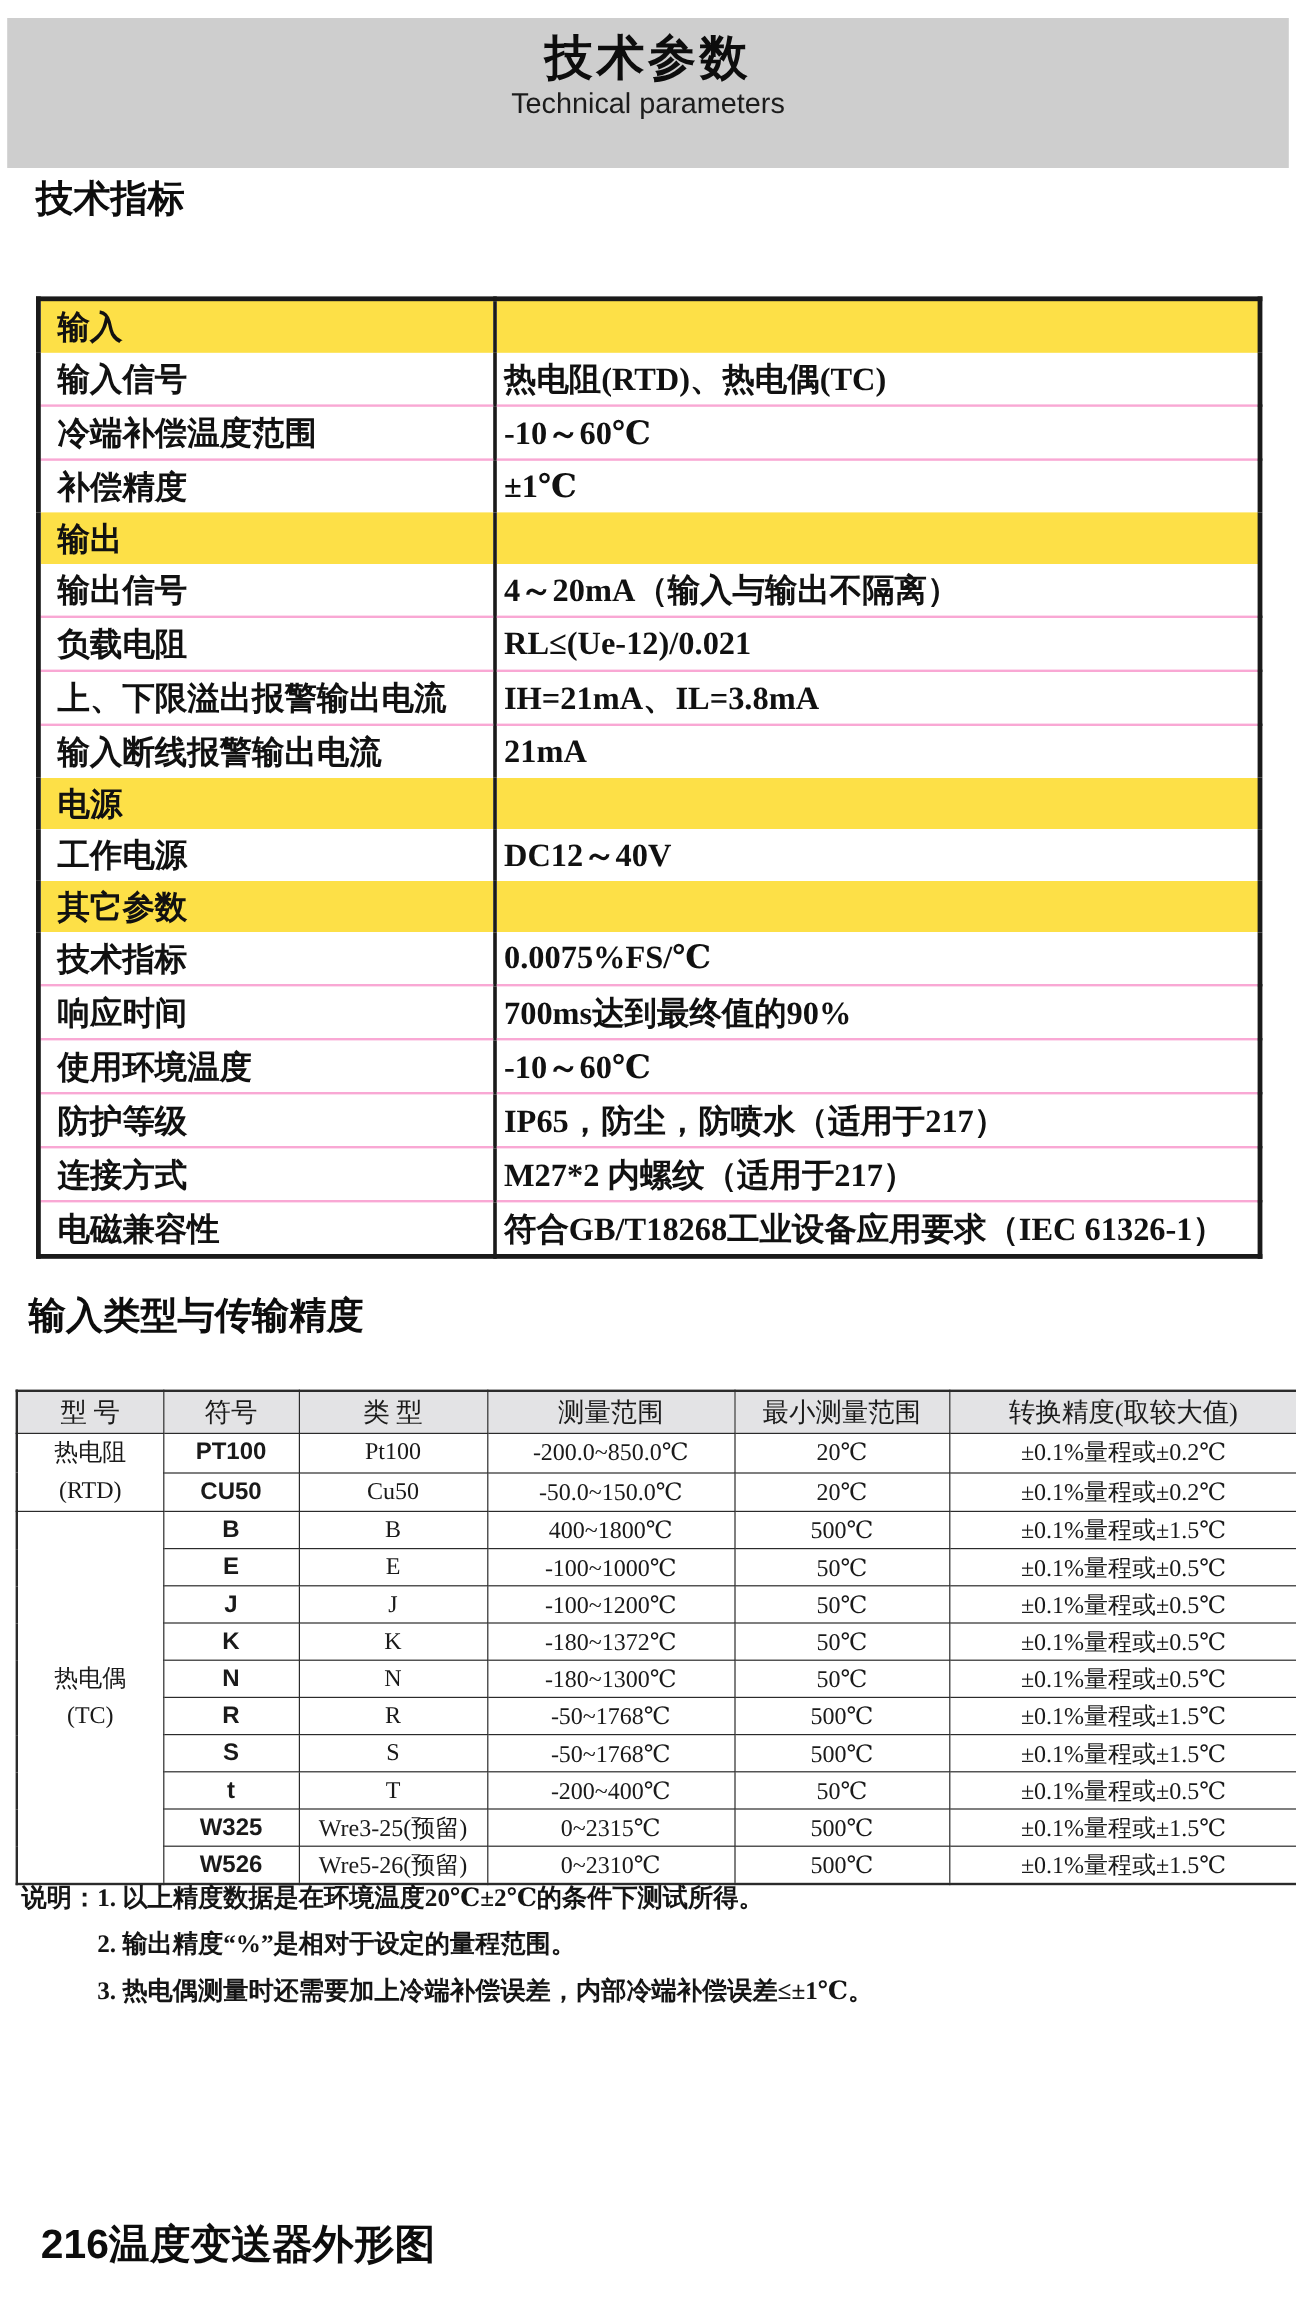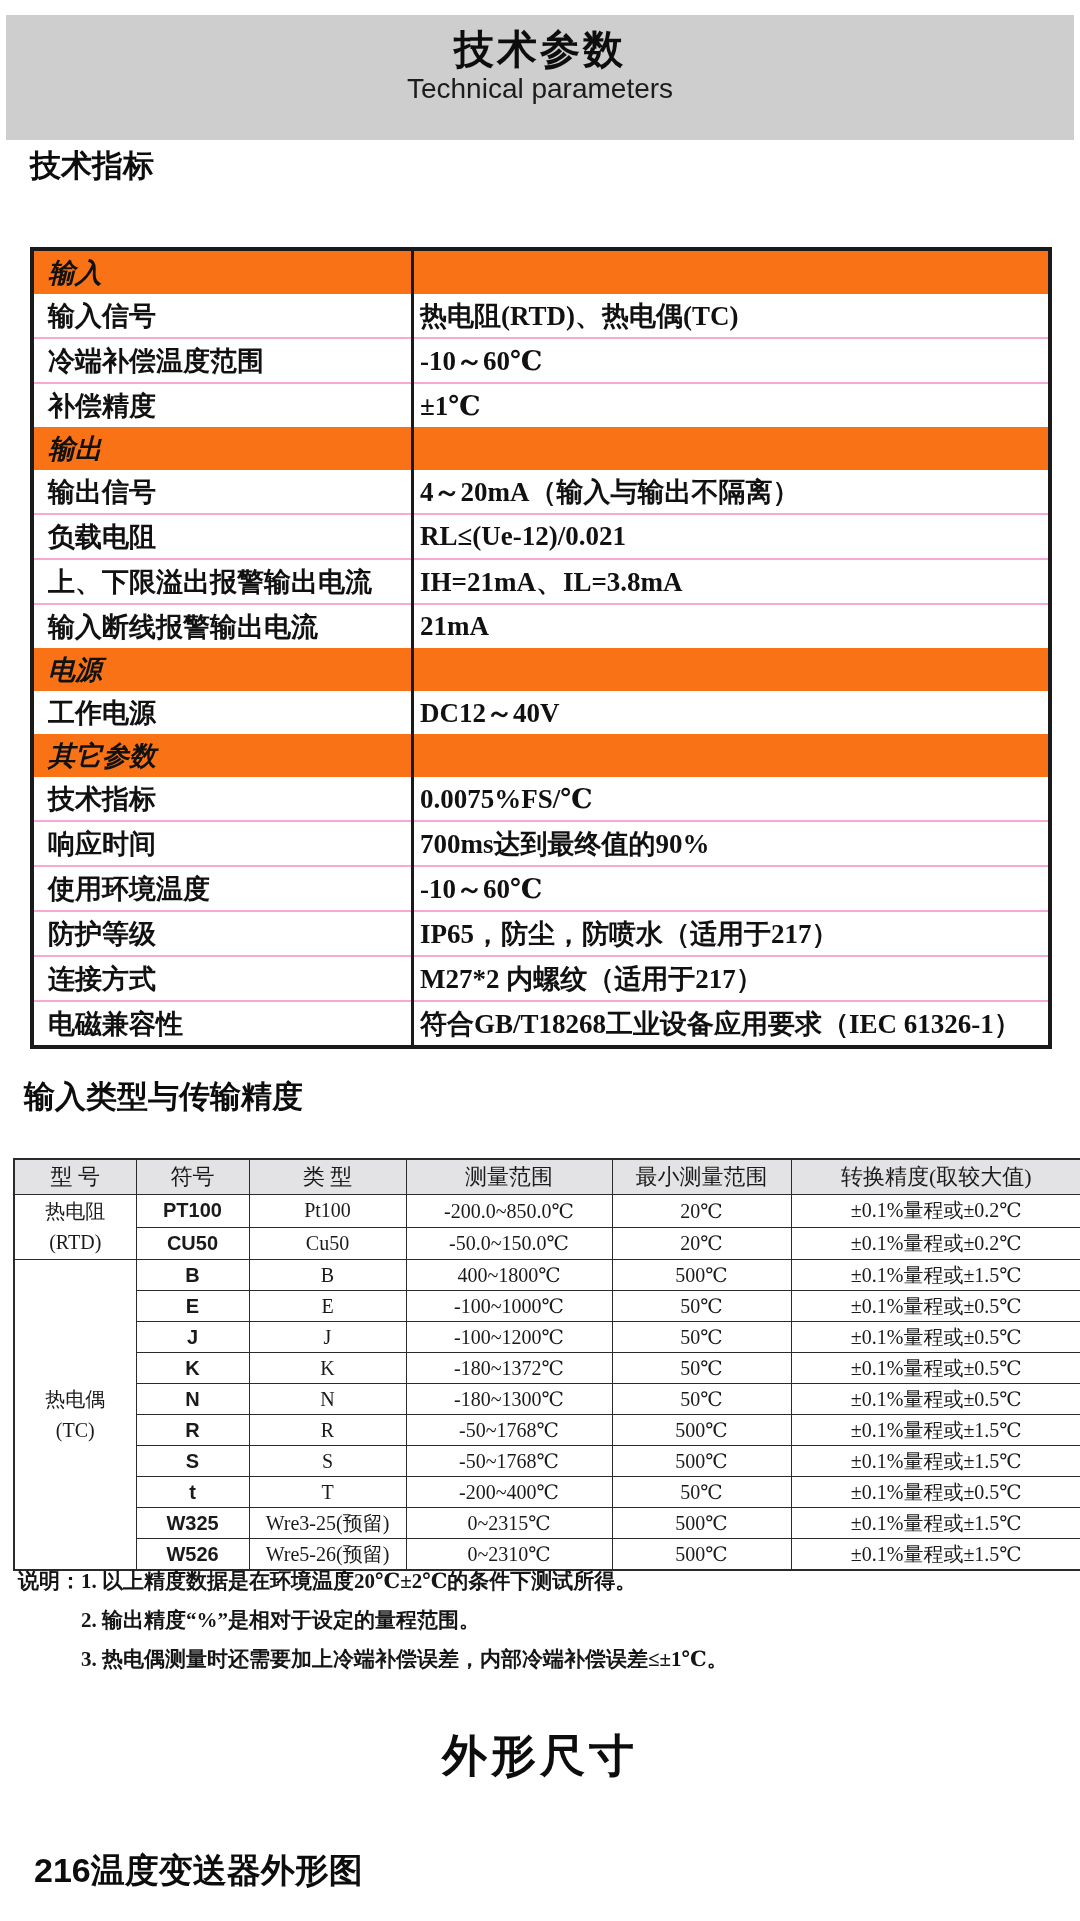--- a/index.html
+++ b/index.html
@@ -2,41 +2,41 @@
 <html><head>
 <meta charset="utf-8">
 <style>
   html,body{margin:0;padding:0;background:#ffffff;}
   .page{position:relative;width:1080px;height:1921px;background:#ffffff;overflow:hidden;
         font-family:"Liberation Sans","DejaVu Sans",sans-serif;color:#111111;}
 
   
   .banner{position:absolute;left:6px;top:15px;width:1068px;height:125px;background:#cecece;text-align:center;}
   .banner-title{padding-top:12px;font-size:40px;font-weight:bold;letter-spacing:3px;color:#0d0d0d;line-height:1.1;}
-  .banner-subtitle{font-size:28px;color:#1c1c1c;margin-top:2px;}
+  .banner-subtitle{font-size:24px;color:#1c1c1c;margin-top:2px;}
 
   
   .h-tech{position:absolute;left:30px;top:145px;font-size:31px;font-weight:bold;color:#0d0d0d;}
   .h-input-types{position:absolute;left:24px;top:1076px;font-size:31px;font-weight:bold;color:#0d0d0d;}
   .h-dimensions{position:absolute;left:0;top:1726px;width:1080px;text-align:center;
                 font-size:45px;font-weight:bold;letter-spacing:4px;color:#0d0d0d;}
   .h-216{position:absolute;left:34px;top:1848px;font-size:34px;font-weight:bold;color:#0d0d0d;}
 
   
   #spec-table{position:absolute;left:30px;top:247px;width:1022px;
               border-collapse:collapse;table-layout:fixed;
               border:4px solid #1a1a1a;
               font-family:"Liberation Serif","DejaVu Serif",serif;
               font-weight:bold;font-size:27px;color:#111111;}
   #spec-table td{height:41px;vertical-align:middle;overflow:hidden;white-space:nowrap;}
   #spec-table td.lab{width:362px;padding-left:14px;border-right:3px solid #1a1a1a;}
   #spec-table td.val{padding-left:6px;}
   #spec-table tr.dat td{border-top:2px solid #f9a8d4;}
   #spec-table tr.ns td{border-top:none;}
-  #spec-table tr.sec td{background:#f97316;border-top:none;font-style:italic;}
+  #spec-table tr.sec td{background:#fde047;border-top:none;}
 
   
   #acc-table{position:absolute;left:13px;top:1158px;width:1068px;
              border-collapse:collapse;table-layout:fixed;
              border:2px solid #2b2b2b;
              font-family:"Liberation Serif","DejaVu Serif",serif;
              font-size:20px;color:#1a1a1a;text-align:center;padding-left:16px;}
   #acc-table th{background:#e3e3e5;height:32px;font-weight:normal;font-size:22px;
                 border:1px solid #2b2b2b;overflow:hidden;white-space:nowrap;}
   #acc-table td{height:28px;border:1px solid #2b2b2b;overflow:hidden;white-space:nowrap;}
@@ -258,16 +258,15 @@
 
   <div class="notes">
     <div class="notes-label">说明：</div>
     <div class="notes-items">
       <div>1. 以上精度数据是在环境温度20℃±2℃的条件下测试所得。</div>
       <div>2. 输出精度“%”是相对于设定的量程范围。</div>
       <div>3. 热电偶测量时还需要加上冷端补偿误差，内部冷端补偿误差≤±1℃。</div>
     </div>
   </div>
 
-  <div class="h-dimensions">外形尺寸</div>
   <div class="h-216">216温度变送器外形图</div>
 
 </div>
 
 </body></html>

